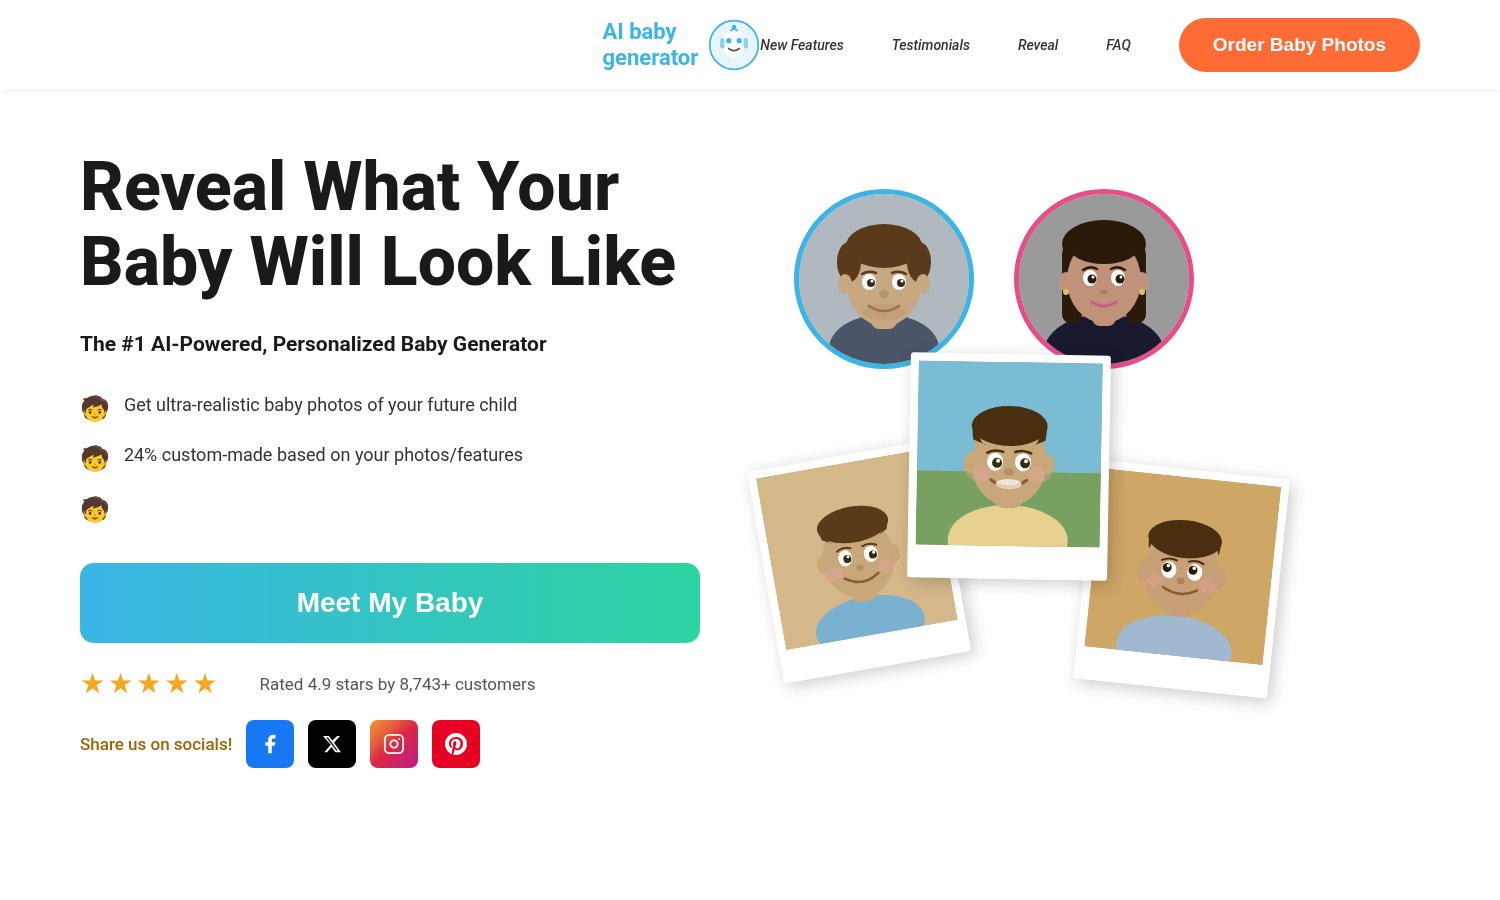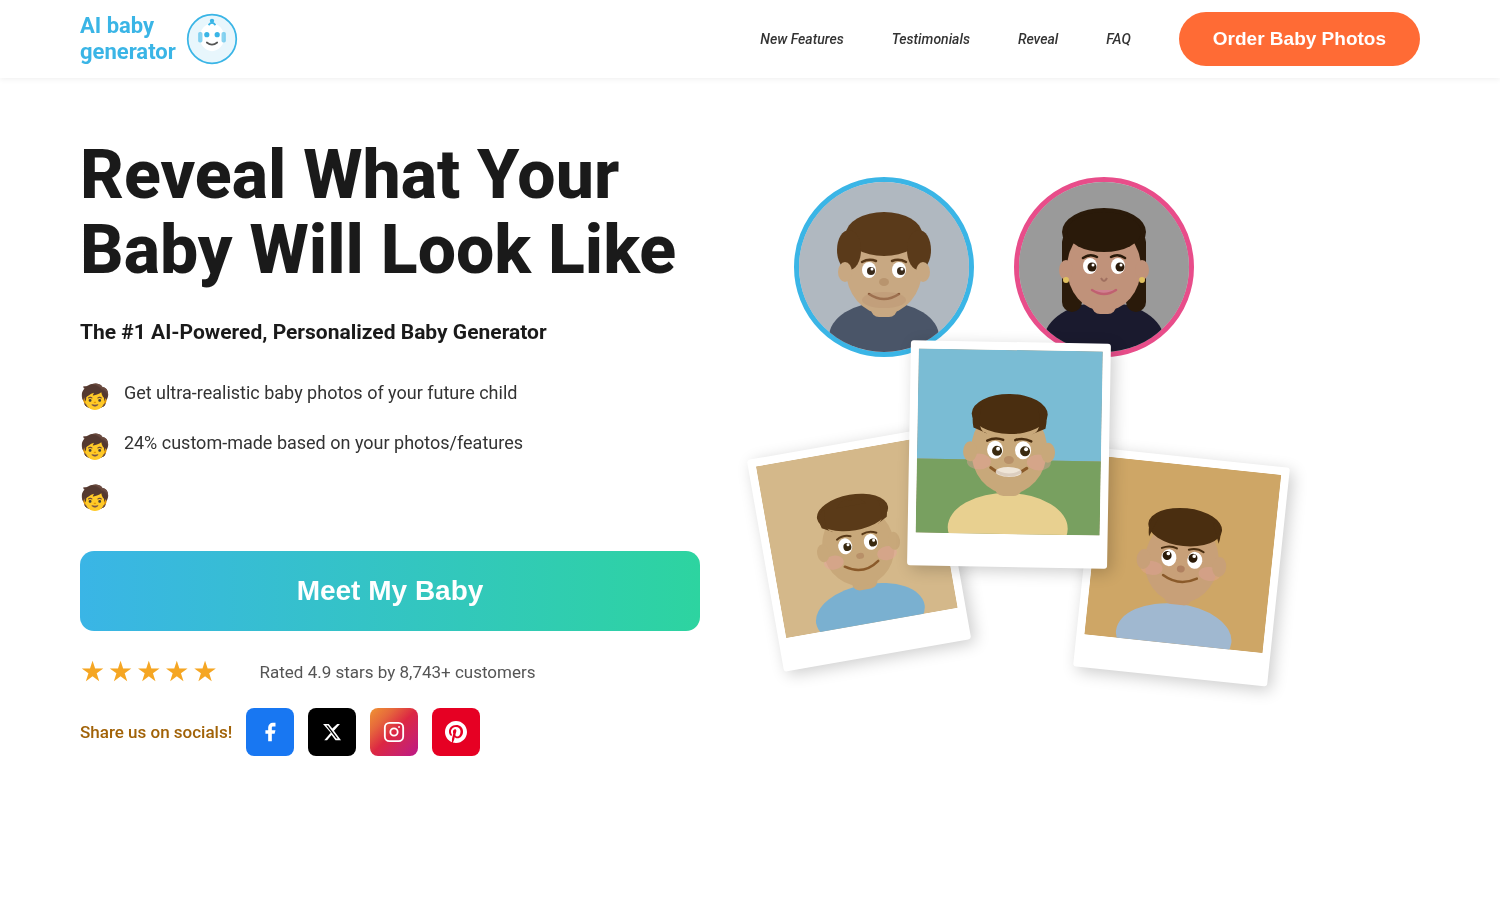--- a/index.html
+++ b/index.html
@@ -8,22 +8,22 @@
       background: #fff;
       width: 1500px;
       min-height: 900px;
       overflow-x: hidden;
     }
 
     
     nav {
       display: flex;
       align-items: center;
-      justify-content: space-between;
-      padding: 12px 80px;
+      justify-content: flex-end;
+      padding: 18px 80px;
       background: #fff;
       box-shadow: 0 1px 6px rgba(0,0,0,0.07);
     }
     .logo-wrap {
       display: flex;
       align-items: center;
       gap: 10px;
     }
     .logo-text {
       font-size: 22px;

